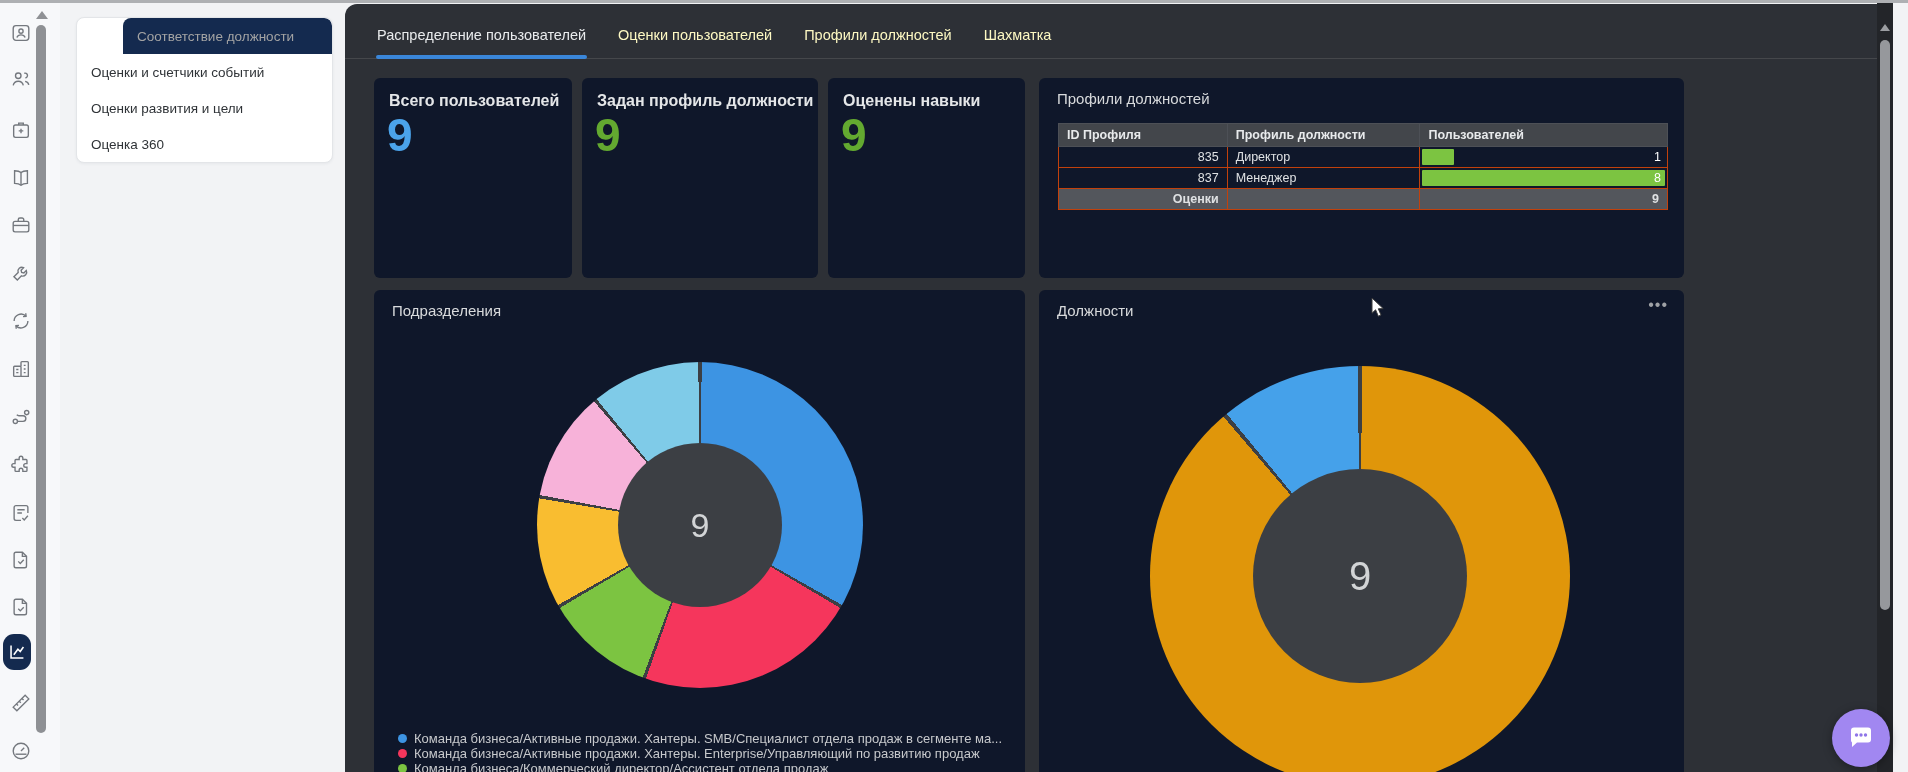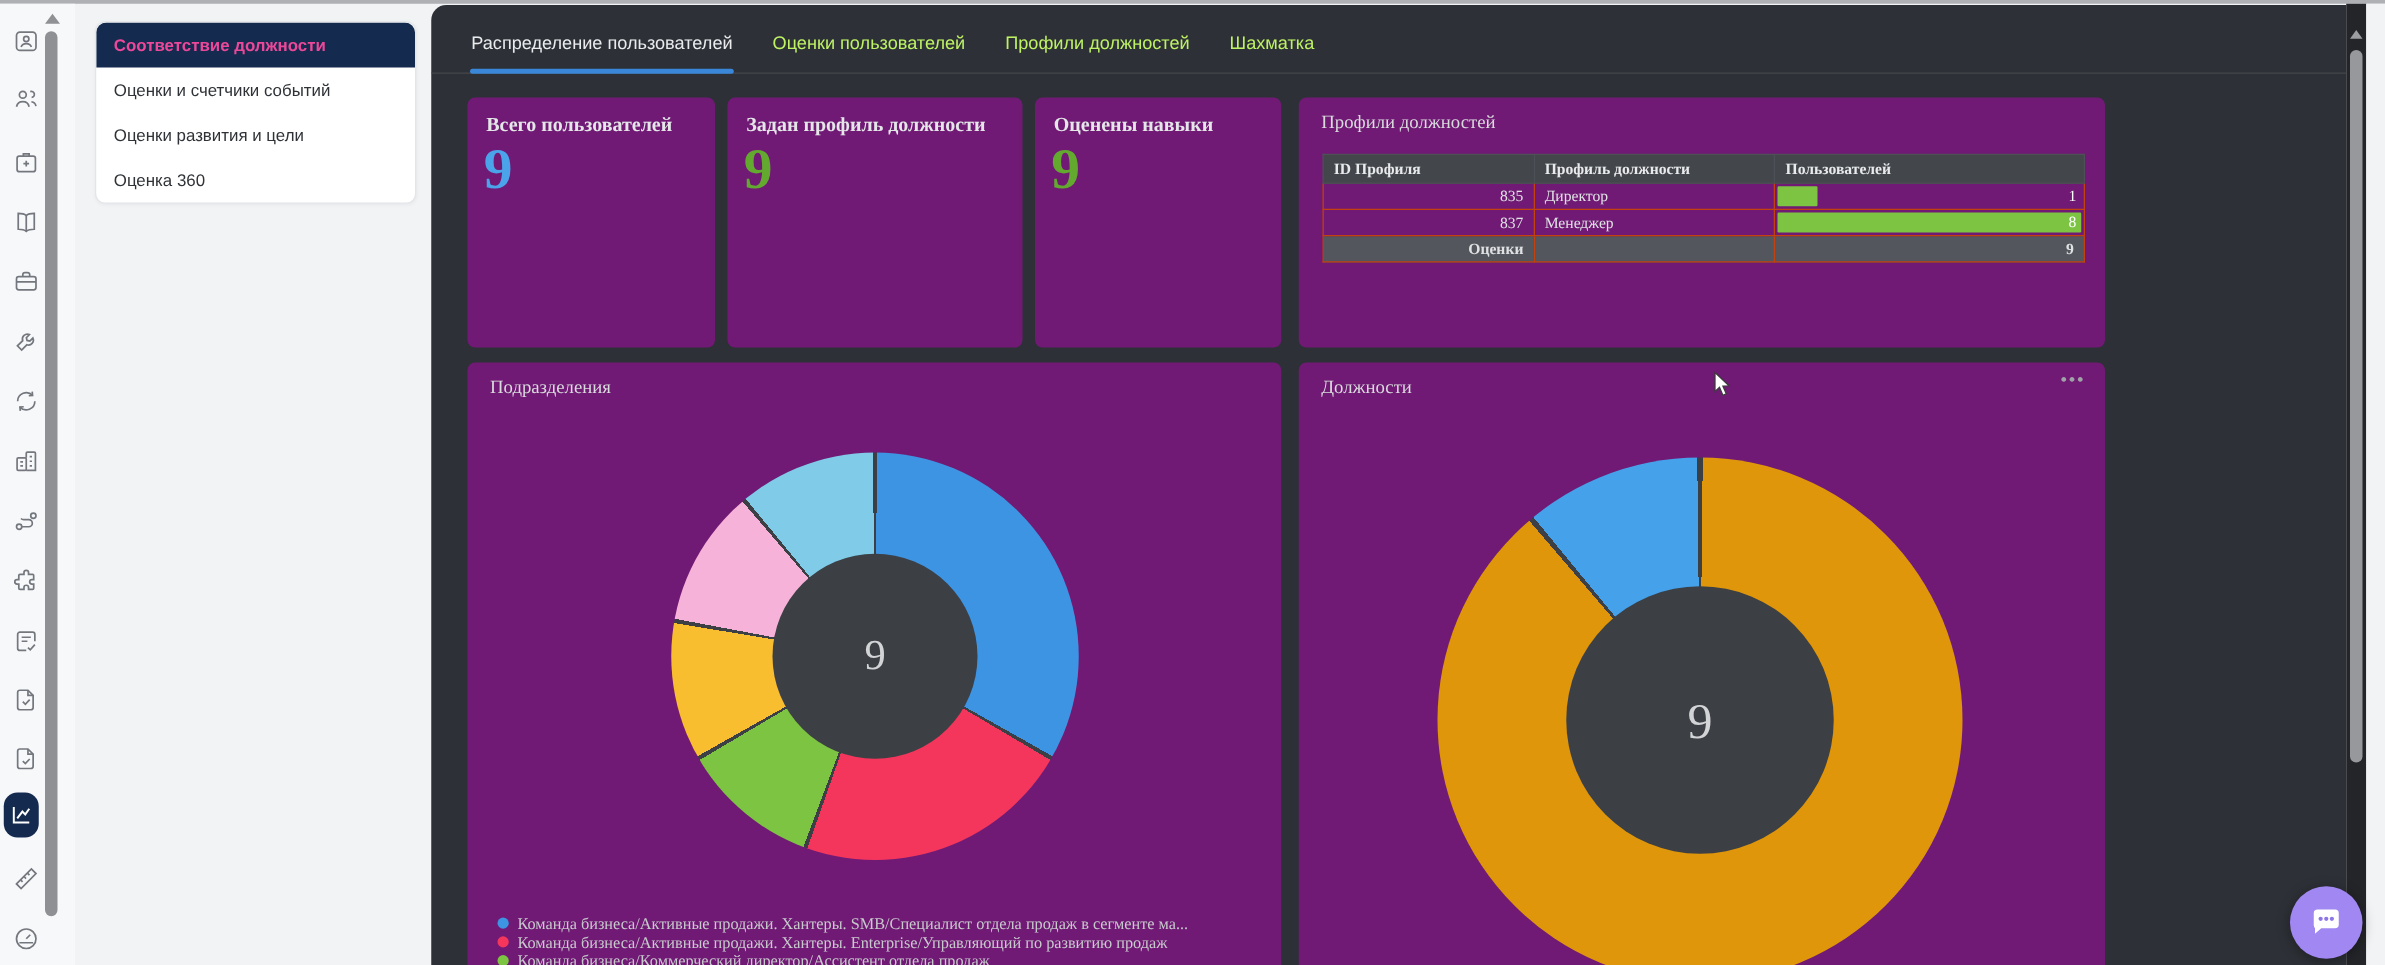--- a/index.html
+++ b/index.html
@@ -12,30 +12,30 @@
   .rail-icon svg{width:22px;height:22px;display:block;}
   .rail-pill{position:absolute;left:3px;width:28px;height:36px;border-radius:11px;background:#142a4f;}
   .rail-pill svg{position:absolute;left:3px;top:7px;width:22px;height:22px;color:#ffffff;}
   .rail-scroll-arrow{position:absolute;left:36px;top:8px;width:0;height:0;
       border-left:6px solid transparent;border-right:6px solid transparent;border-bottom:8px solid #8f9195;}
   .rail-scroll-thumb{position:absolute;left:36px;top:22px;width:10px;height:708px;border-radius:6px;background:#8e9094;}
   
   .menu-panel{position:absolute;left:76px;top:17px;width:257px;height:146px;background:#ffffff;
       border:1px solid #e3e5e8;border-radius:8px;box-shadow:0 1px 3px rgba(40,45,60,.06);overflow:hidden;box-sizing:border-box;}
   .menu-item{height:36px;display:flex;align-items:center;padding:0 14px;font-size:13.5px;color:#2f3337;cursor:pointer;}
-  .menu-item.selected{background:#142a4f;color:#ec4899;font-weight:700;border-radius:8px 8px 0 0;}
+  .menu-item.selected{background:#142a4f;color:#a3a3a3;font-weight:400;border-radius:8px 8px 0 0;margin-left:46px;}
   
   .content{position:absolute;left:345px;top:4px;width:1532px;height:768px;background:#2d3036;
       border-radius:12px 0 0 0;overflow:hidden;}
   .tab-divider{position:absolute;left:0;top:54px;width:100%;height:1px;background:#45474b;}
   .tabbar{position:absolute;left:31px;top:6px;height:49px;display:flex;gap:30px;}
-  .tab{position:relative;display:flex;align-items:center;font-size:14.5px;color:#bef264;cursor:pointer;padding:0 1px;}
+  .tab{position:relative;display:flex;align-items:center;font-size:14.5px;color:#fef9c3;cursor:pointer;padding:0 1px;}
   .tab.active{color:#e9ebed;font-weight:500;}
   .tab.active::after{content:"";position:absolute;left:0;right:0;bottom:0;height:4px;border-radius:3px;background:#3a86d9;}
-  .card{position:absolute;background:#701a75;border-radius:6px;font-family:Liberation Serif, serif;}
+  .card{position:absolute;background:#0f172a;border-radius:6px;}
   .card-title{position:absolute;left:18px;top:12px;font-size:15px;color:#d8dadc;}
   
   .kpi-title{position:absolute;left:15px;top:14px;font-size:16px;font-weight:700;color:#e4e6e8;}
   .kpi-value{position:absolute;left:13px;top:30px;font-size:46px;font-weight:700;}
   
   .ptable{position:absolute;left:19px;top:45px;width:610px;border-collapse:collapse;font-size:12.5px;color:#dfe1e3;
       border:1px solid #54575c;}
   .ptable th{font-weight:700;color:#e8eaec;background:#43464b;text-align:left;height:22px;padding:0 8px;border:1px solid #4d5056;}
   .ptable td{height:20px;padding:0 8px;border:1px solid #c2410c;}
   .ptable .num{text-align:right;}

